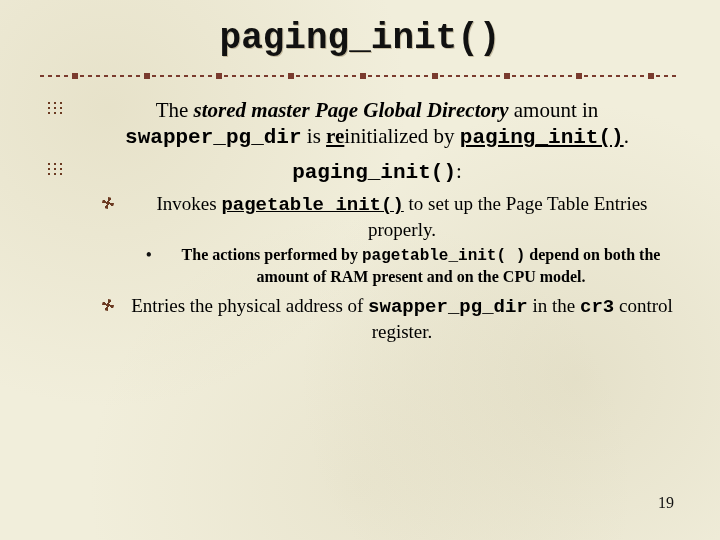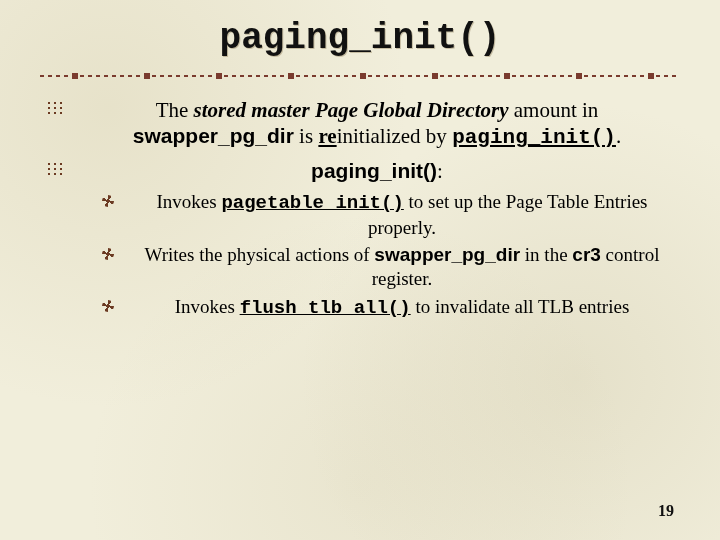--- a/index.html
+++ b/index.html
@@ -118,43 +118,42 @@
   }
   ul.level3 > li::before {
     content: "•";
     position: absolute;
     left: 0;
     top: 0;
     color: #111;
     font-weight: bold;
   }
   .mono {
-    font-family: Liberation Sans, sans-serif;
+    font-family: Liberation Mono, monospace;
     font-weight: bold;
   }
   .mono-u {
     font-family: "Courier New", Courier, monospace;
     font-weight: bold;
     text-decoration: underline;
   }
   .under {
     text-decoration: underline;
     font-weight: bold;
   }
   .bi {
     font-weight: bold;
     font-style: italic;
   }
   .pagenum {
     position: absolute;
     right: 46px;
-    bottom: 20px;
+    bottom: 28px;
     font-size: 16px;
     color: #111;
-    font-weight: bold;
   }
 </style>
 </head>
 <body>
 
 <div class="slide">
 
   <h1 class="title">paging_init()</h1>
 
   <div class="divider"></div>
@@ -166,29 +165,31 @@
     </li>
 
     <li>
       <span class="mono">paging_init()</span><span>:</span>
 
       <ul class="level2">
 
         <li>
           <span>Invokes </span><span class="mono-u">pagetable_init()</span><span> to set up the Page Table Entries properly.</span>
 
+          <ul class="level3">
+            <li>
+              <span>The actions performed by </span><span class="mono">pagetable_init( )</span><span> depend on both the amount of RAM present and on the CPU model.</span>
+            </li>
+          </ul>
         </li>
 
         <li>
-          <span>Writes the physical actions of </span><span class="mono">swapper_pg_dir</span><span> in the </span><span class="mono">cr3</span><span> control register.</span>
+          <span>Entries the physical address of </span><span class="mono">swapper_pg_dir</span><span> in the </span><span class="mono">cr3</span><span> control register.</span>
         </li>
 
-        <li>
-          <span>Invokes </span><span class="mono-u">flush_tlb_all()</span><span> to invalidate all TLB entries</span>
-        </li>
 
       </ul>
     </li>
 
   </ul>
 
   <div class="pagenum">19</div>
 
 </div>
 

